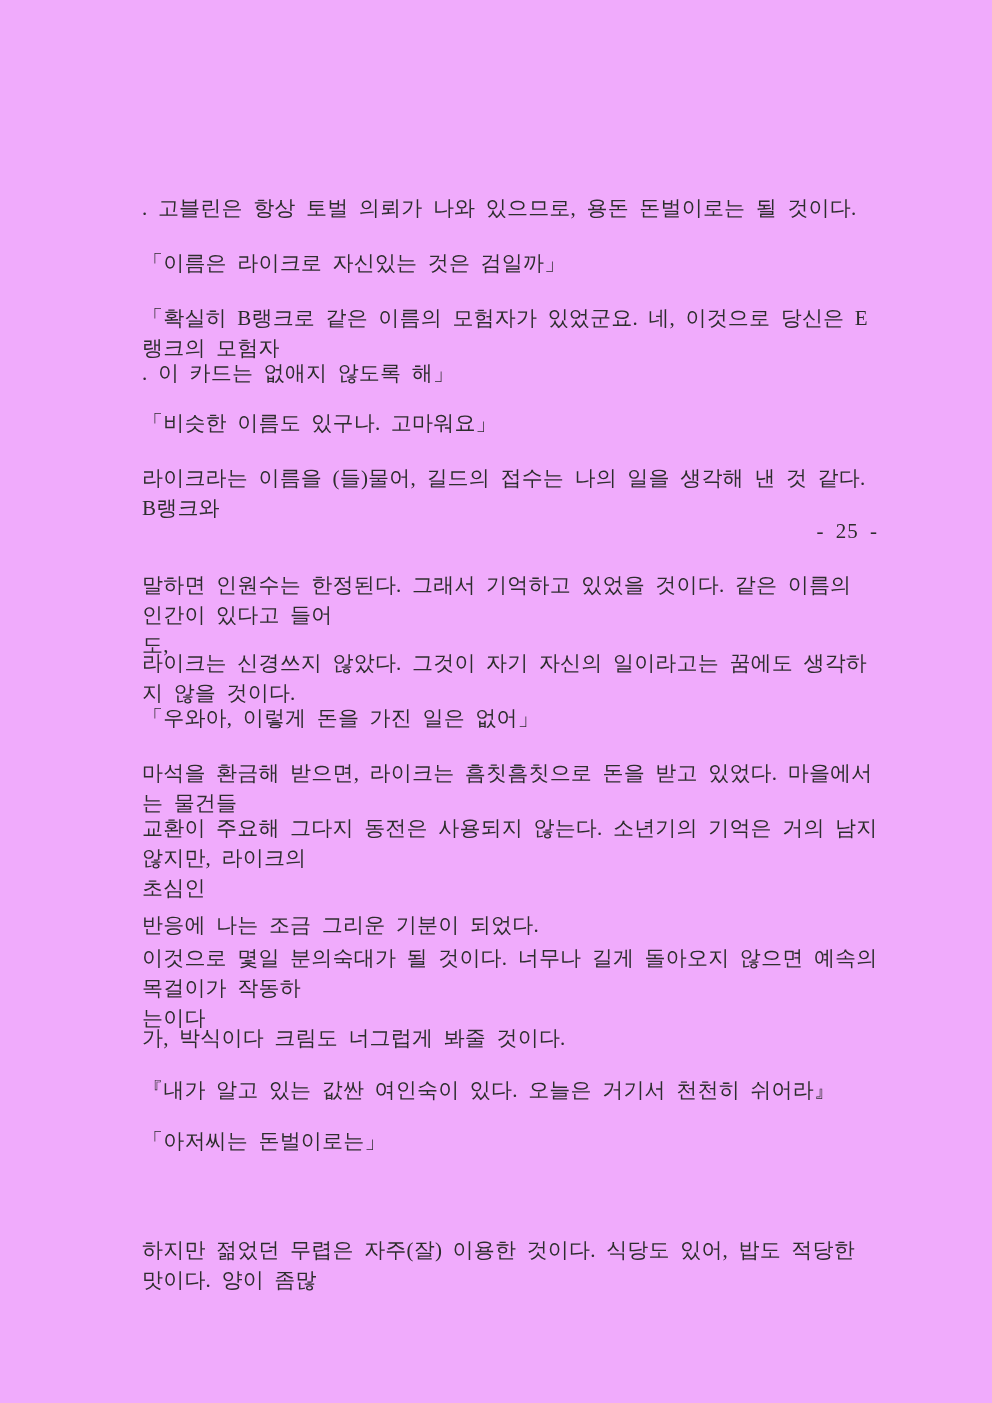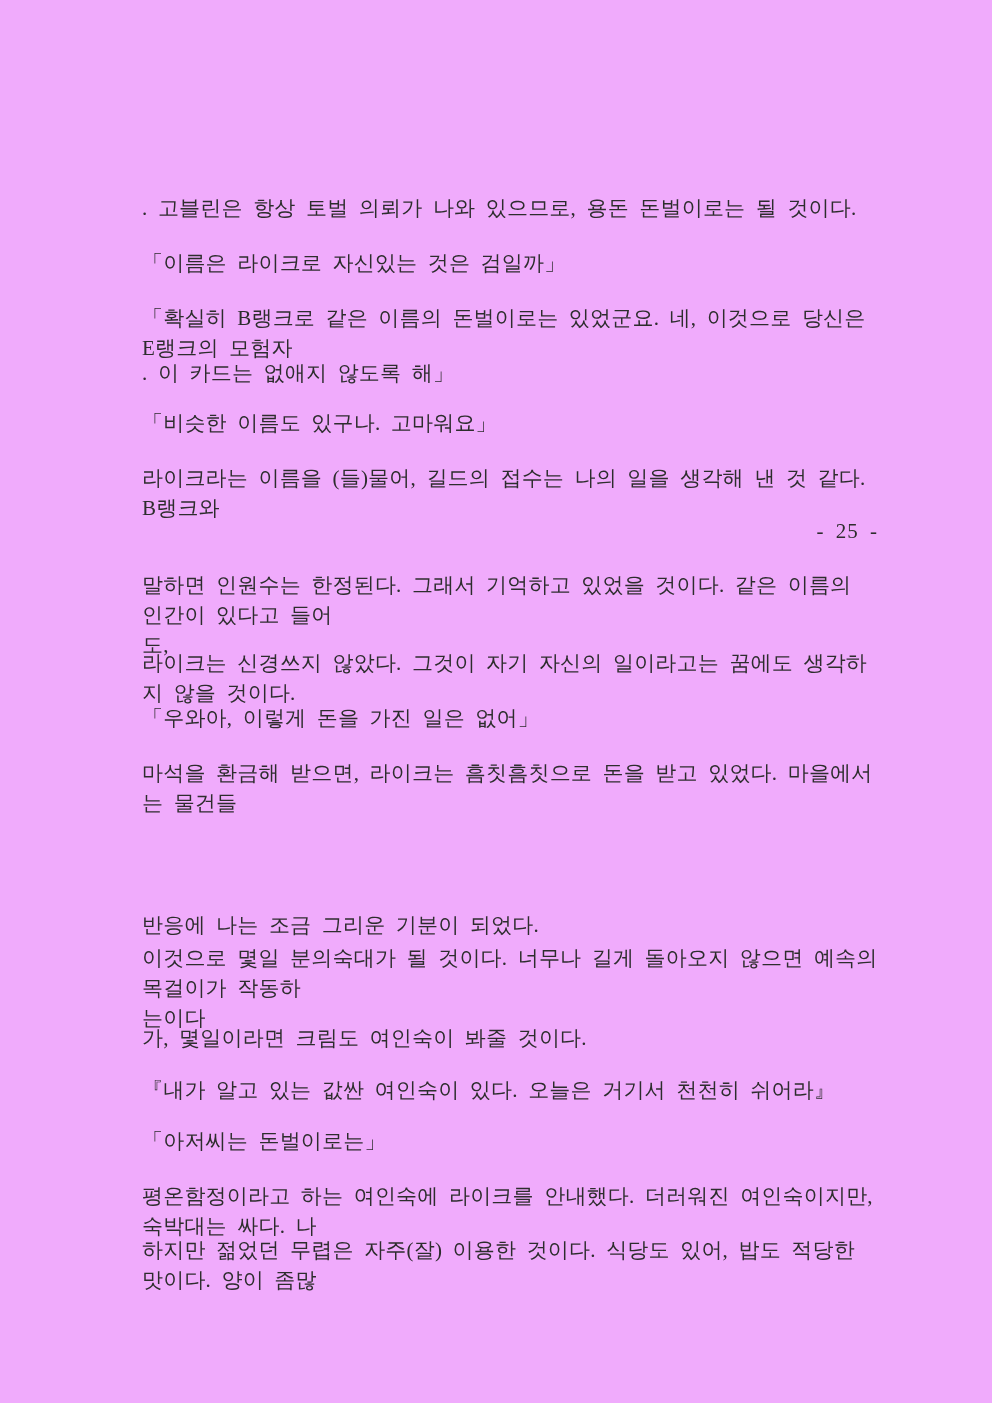--- a/index.html
+++ b/index.html
@@ -30,31 +30,32 @@
     letter-spacing: 1px;
     text-align: right;
   }
 </style>
 </head>
 <body>
 
 <div class="page">
   <div class="para" style="top:193px">. 고블린은 항상 토벌 의뢰가 나와 있으므로, 용돈 돈벌이로는 될 것이다.</div>
   <div class="para" style="top:248px">「이름은 라이크로 자신있는 것은 검일까」</div>
-  <div class="para" style="top:303px">「확실히 B랭크로 같은 이름의 돈벌이로는 있었군요. 네, 이것으로 당신은 E랭크의 모험자</div>
+  <div class="para" style="top:303px">「확실히 B랭크로 같은 이름의 모험자가 있었군요. 네, 이것으로 당신은 E랭크의 모험자</div>
   <div class="para" style="top:408px">「비슷한 이름도 있구나. 고마워요」</div>
   <div class="para" style="top:358px">. 이 카드는 없애지 않도록 해」</div>
   <div class="para" style="top:463px">라이크라는 이름을 (들)물어, 길드의 접수는 나의 일을 생각해 낸 것 같다. B랭크와</div>
   <div class="para page-number" style="top:516px">- 25 -</div>
   <div class="para" style="top:648px">라이크는 신경쓰지 않았다. 그것이 자기 자신의 일이라고는 꿈에도 생각하지 않을 것이다.</div>
   <div class="para" style="top:570px">말하면 인원수는 한정된다. 그래서 기억하고 있었을 것이다. 같은 이름의 인간이 있다고 들어
 도,</div>
   <div class="para" style="top:703px">「우와아, 이렇게 돈을 가진 일은 없어」</div>
   <div class="para" style="top:758px">마석을 환금해 받으면, 라이크는 흠칫흠칫으로 돈을 받고 있었다. 마을에서는 물건들</div>
+  <div class="para" style="top:813px">교환이 주요해 그다지 동전은 사용되지 않는다. 소년기의 기억은 거의 남지 않지만, 라이크의
+초심인</div>
   <div class="para" style="top:910px">반응에 나는 조금 그리운 기분이 되었다.</div>
   <div class="para" style="top:943px">이것으로 몇일 분의숙대가 될 것이다. 너무나 길게 돌아오지 않으면 예속의 목걸이가 작동하
 는이다</div>
-  <div class="para" style="top:1023px">가, 몇일이라면 크림도 여인숙이 봐줄 것이다.</div>
+  <div class="para" style="top:1023px">가, 박식이다 크림도 너그럽게 봐줄 것이다.</div>
   <div class="para" style="top:1075px">『내가 알고 있는 값싼 여인숙이 있다. 오늘은 거기서 천천히 쉬어라』</div>
   <div class="para" style="top:1126px">「아저씨는 돈벌이로는」</div>
-  <div class="para" style="top:1181px">평온함정이라고 하는 여인숙에 라이크를 안내했다. 더러워진 여인숙이지만, 숙박대는 싸다. 나</div>
   <div class="para" style="top:1235px">하지만 젊었던 무렵은 자주(잘) 이용한 것이다. 식당도 있어, 밥도 적당한 맛이다. 양이 좀많</div>
 </div>
 
 </body></html>

